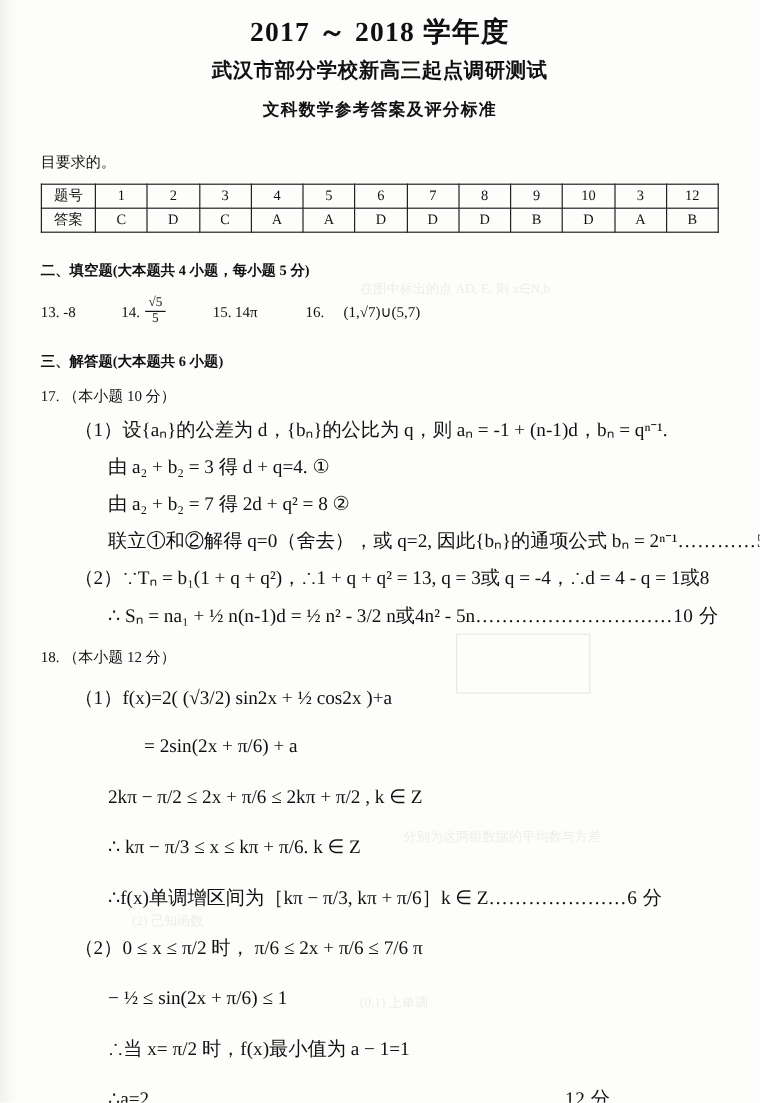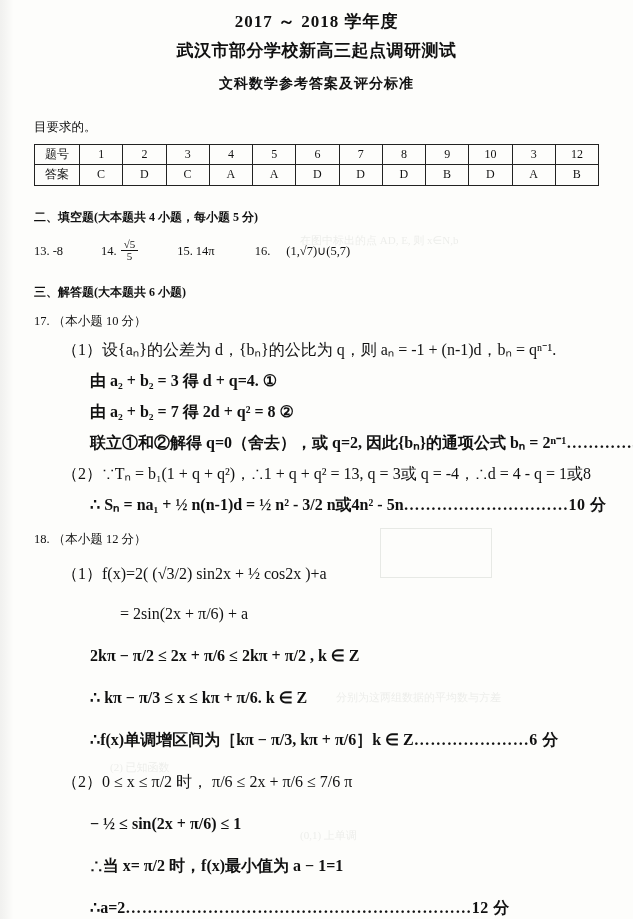--- a/index.html
+++ b/index.html
@@ -25,21 +25,21 @@
   }
   .inner {
     padding: 10px 34px 0 34px;
   }
   
   .hdr {
     text-align: center;
     line-height: 1.45;
   }
   .hdr-line1 {
-    font-size: 17px;
+    font-size: 23px;
     font-weight: bold;
     letter-spacing: 1px;
     font-family: "Liberation Serif", serif;
   }
   .hdr-line2 {
     font-size: 17px;
     font-weight: bold;
     letter-spacing: 0.5px;
     margin-top: 4px;
   }
@@ -117,21 +117,21 @@
     font-size: 12.5px;
   }
   .prob-head { font-size: 12.5px; }
   .ln {
     margin-top: 7px;
     font-size: 16px;
     line-height: 1.5;
     white-space: nowrap;
   }
   .i1 { margin-left: 28px; }
-  .i2 { margin-left: 56px; font-weight: bold; }
+  .i2 { margin-left: 56px; }
   .i3 { margin-left: 86px; }
   .dots { letter-spacing: 0.5px; }
   
   .ghost {
     position: absolute;
     color: rgba(120,130,120,0.13);
     font-size: 11px;
     pointer-events: none;
     white-space: nowrap;
   }

